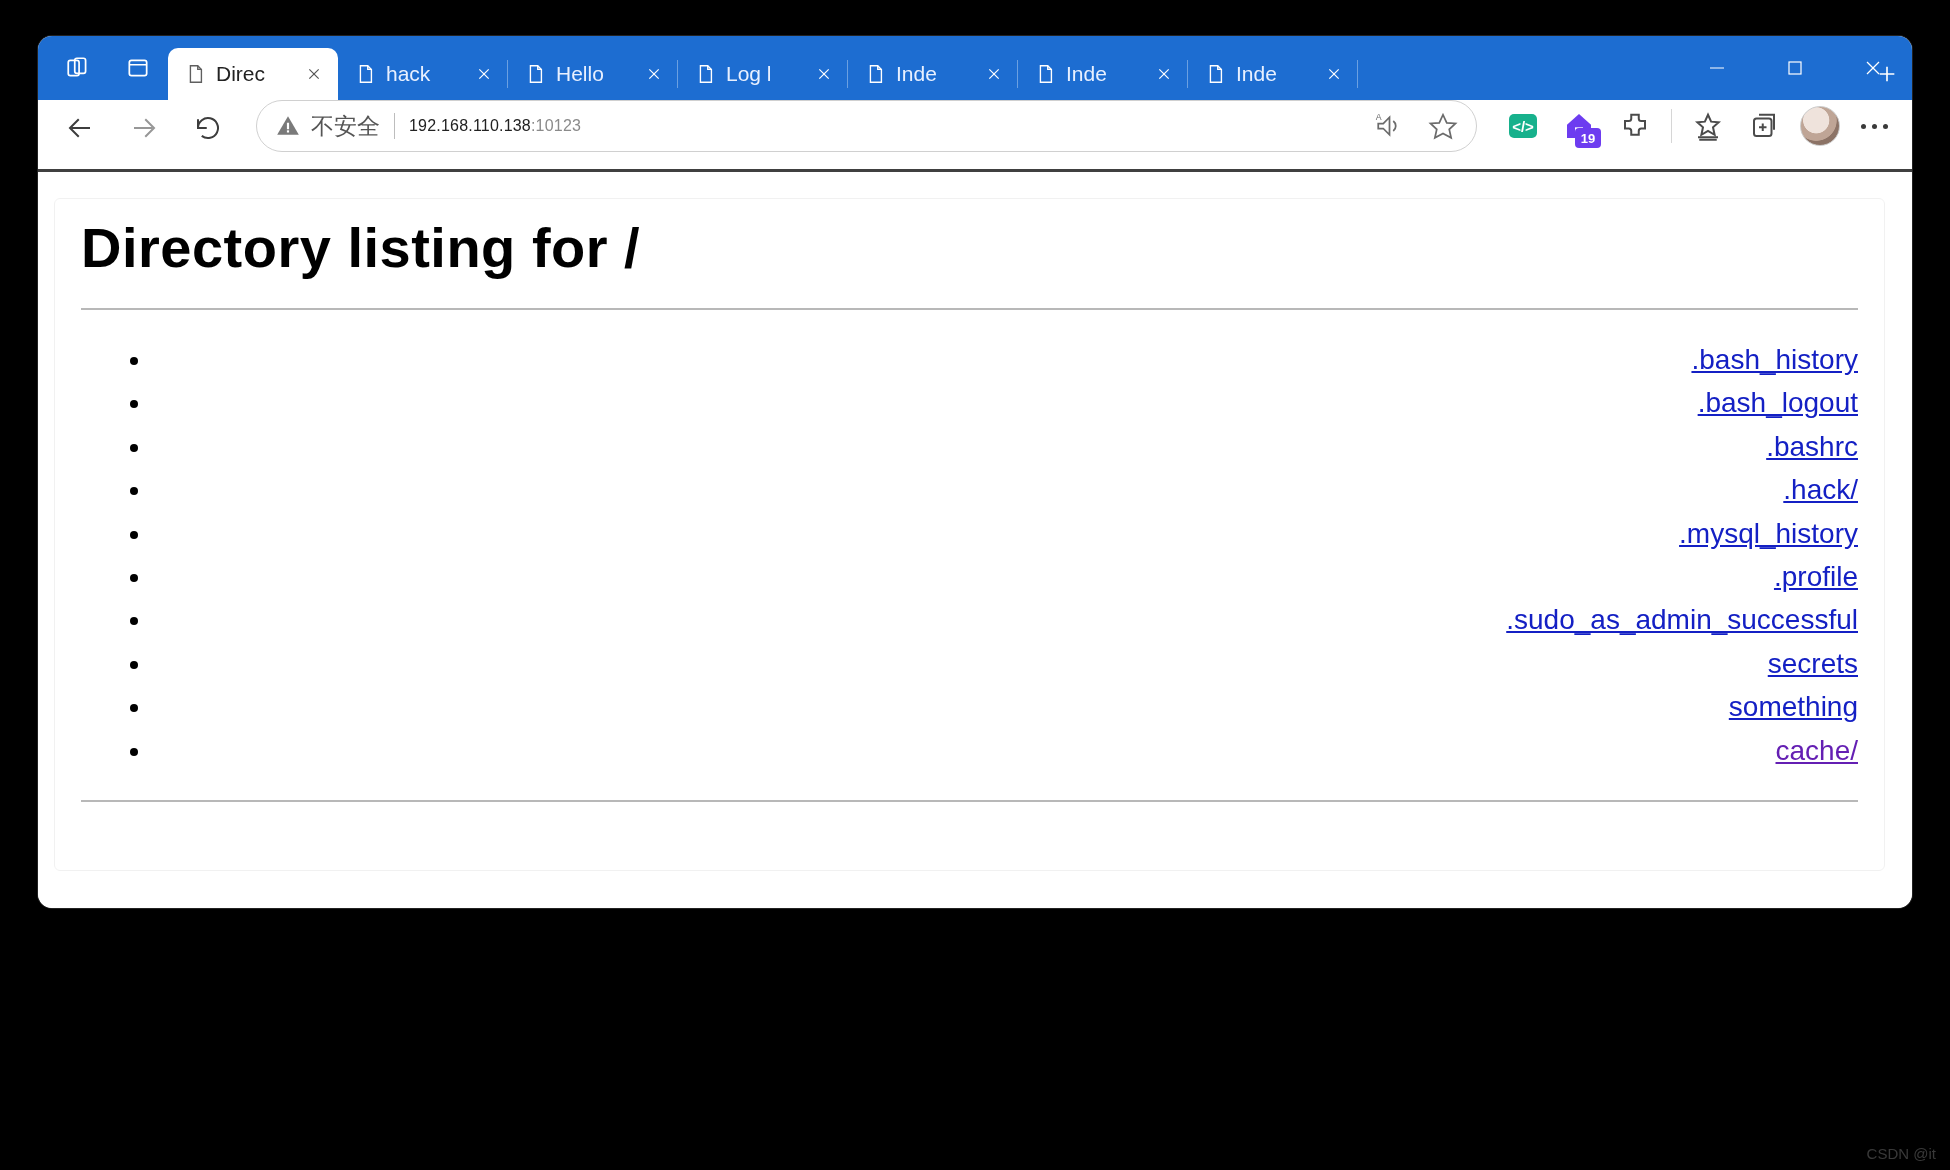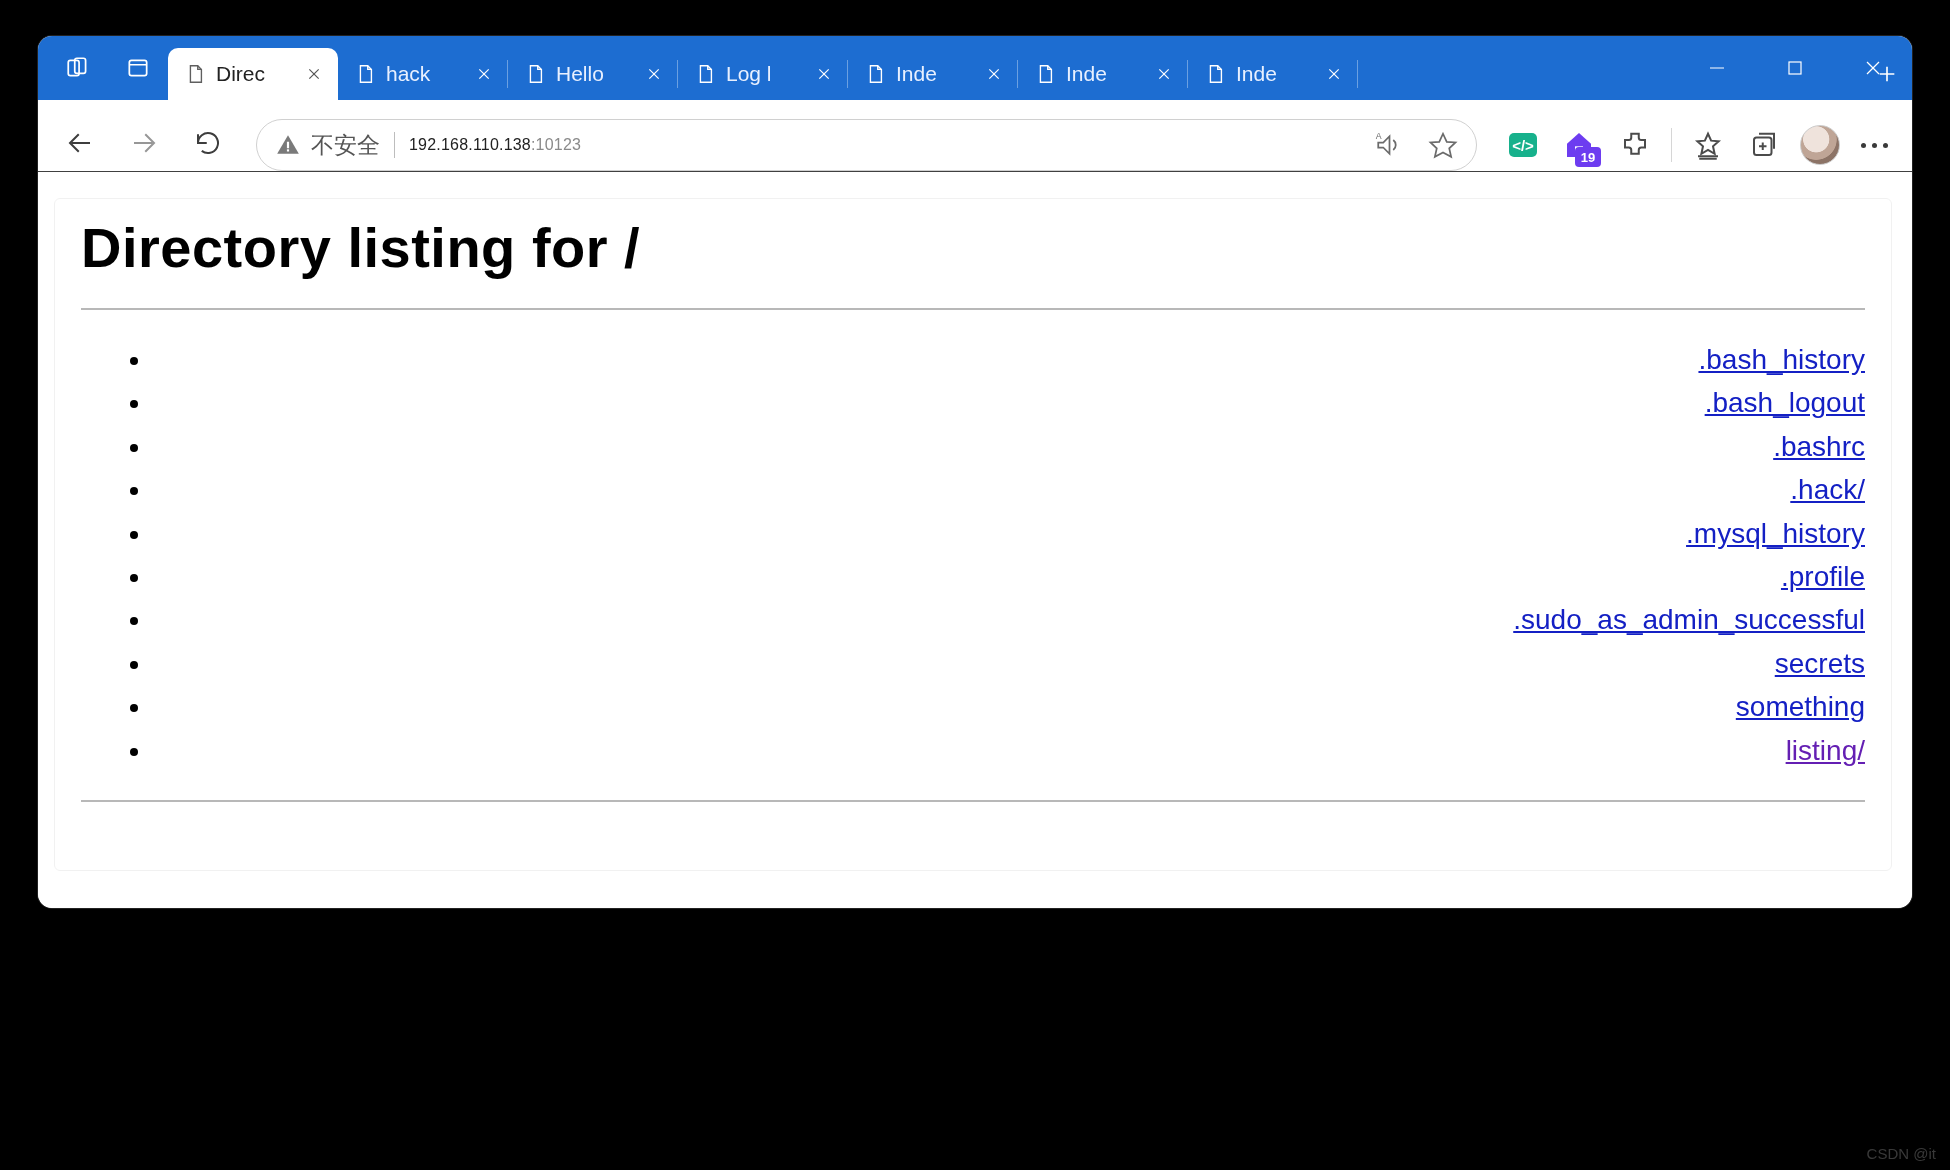--- a/index.html
+++ b/index.html
@@ -72,22 +72,22 @@
   .new-tab-btn svg { width:22px; height:22px; stroke:#fff; stroke-width:1.8; fill:none; }
 
   .win-controls {
     position:absolute; right:0; top:0; height:64px; display:flex;
   }
   .win-btn { width:78px; height:64px; display:flex; align-items:center; justify-content:center; cursor:pointer; }
   .win-btn svg { width:18px; height:18px; stroke:#fff; stroke-width:1.2; fill:none; }
 
   
   .toolbar {
-    height: 72px; background:#fff; border-bottom: 1px solid #404040;
-    display:flex; align-items:flex-end; padding: 0 14px; gap: 8px;
+    height: 72px; background:#fff; border-bottom: 3px solid #404040;
+    display:flex; align-items:flex-start; padding: 0 14px; gap: 8px;
   }
   .nav-btn {
     width:56px; height:56px; display:flex; align-items:center; justify-content:center;
     border-radius:6px; cursor:pointer;
   }
   .nav-btn svg { width:30px; height:30px; stroke:#3d3d3d; fill:none; stroke-width:1.6; }
   .nav-btn.fwd svg { stroke:#979797; }
 
   .addr-bar {
     flex:1; height:52px; border:1px solid #d0d0d0; border-radius:26px;
@@ -124,21 +124,21 @@
     width:40px; height:40px; border-radius:50%;
     background: radial-gradient(circle at 40% 35%, #efe3dc 0 38%, #bfa596 40% 60%, #8c7366 62% 100%);
     border:1px solid #ccc;
   }
   .kebab { width:48px; height:48px; display:flex; align-items:center; justify-content:center; cursor:pointer; }
   .kebab span { width:5px; height:5px; background:#3a3a3a; border-radius:50%; margin:0 3px; }
 
   
   .viewport {
     flex:1; background:#fff; border-radius:0 0 14px 14px;
-    padding: 26px 4px 0 0; overflow:auto;
+    padding: 26px 11px 0 0; overflow:auto;
   }
   .page {
     margin: 0 16px 16px 16px;
     padding: 16px 26px 40px 26px;
     background:#fff; border:1px solid #f1f1f1; border-radius:6px;
   }
   h1.dir-title { font-size:56px; font-weight:800; color:#000; letter-spacing:.5px; }
   hr.rule { border:none; border-top:2px solid #b8b8b8; margin:28px 0; }
   ul.listing { list-style: disc; padding-left:72px;text-align:right; }
   ul.listing li { font-size:28px; line-height:1.55; color:#000; }
@@ -392,21 +392,21 @@
         <ul class="listing" id="listing">
             <li><a href="#">.bash_history</a></li>
             <li><a href="#">.bash_logout</a></li>
             <li><a href="#">.bashrc</a></li>
             <li><a href="#">.hack/</a></li>
             <li><a href="#">.mysql_history</a></li>
             <li><a href="#">.profile</a></li>
             <li><a href="#">.sudo_as_admin_successful</a></li>
             <li><a href="#">secrets</a></li>
             <li><a href="#">something</a></li>
-            <li><a href="#" class="visited">listing/</a></li>
+            <li><a href="#" class="visited">cache/</a></li>
           </ul>
         <hr class="rule">
       </div>
     </div>
 
   </div>
 </div>
 
 <div class="wm">CSDN @it</div>
 

